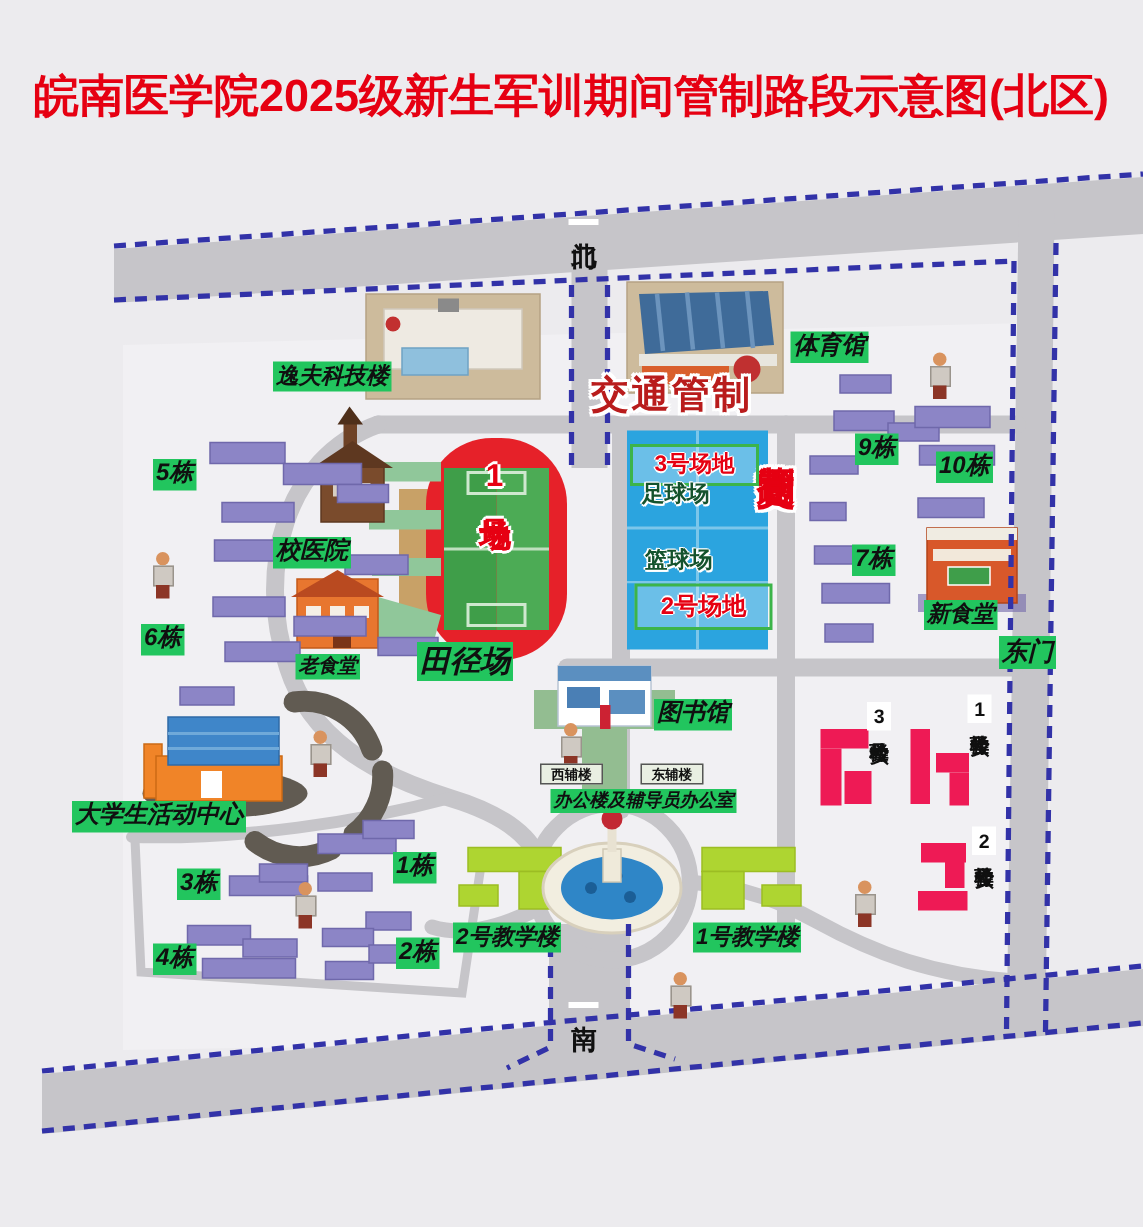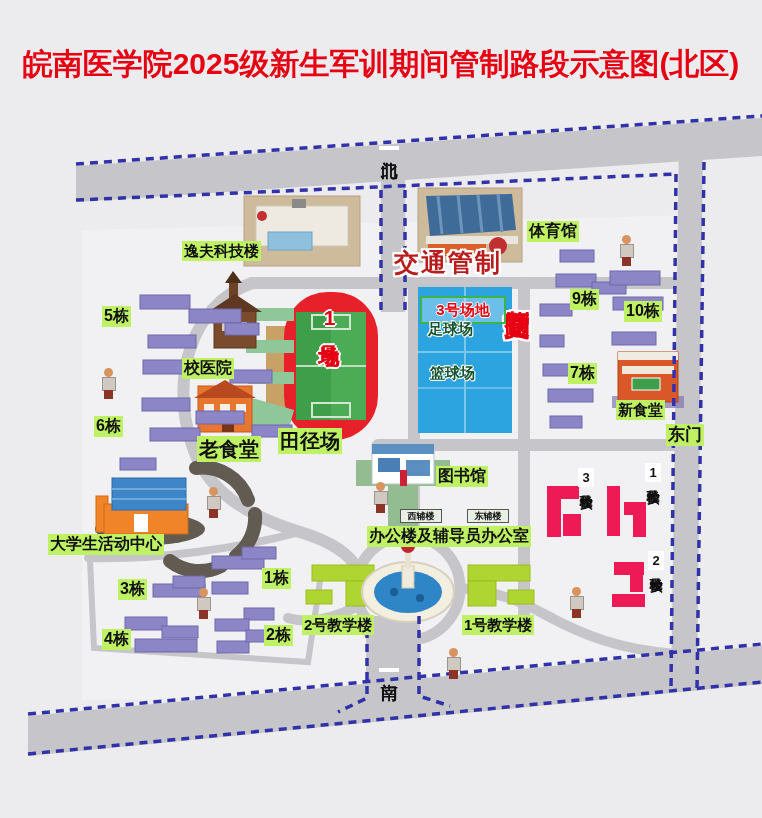--- a/index.html
+++ b/index.html
@@ -4,40 +4,40 @@
 <style>
   html,body{margin:0;padding:0;}
   body{width:762px;height:818px;background:#ecebee;position:relative;overflow:hidden;
        font-family:"Liberation Sans","DejaVu Sans",sans-serif;}
   #stage{position:absolute;left:0;top:0;width:762px;height:716px;}
   #map-svg{position:absolute;left:0;top:0;}
   .title{position:absolute;left:0;top:44px;width:762px;text-align:center;
          font-size:30px;font-weight:900;color:#e60012;letter-spacing:0px;white-space:nowrap;}
   .wmark{position:absolute;left:170px;top:330px;font-size:78px;font-weight:900;
          color:rgba(110,110,125,0.08);transform:rotate(-12deg);white-space:nowrap;pointer-events:none;}
-  .lbl{position:absolute;background:#bef264;color:#101010;font-weight:900;
-       font-size:15px;line-height:1.3;padding:0 2px;white-space:nowrap;}
+  .lbl{position:absolute;background:#22c55e;color:#101010;font-weight:900;
+       font-size:15px;line-height:1.3;padding:0 2px;white-space:nowrap;font-style:italic;}
   .vlbl{position:absolute;background:#ffffff;color:#101010;font-weight:900;
         font-size:14px;padding:2px 1px;writing-mode:vertical-rl;text-orientation:upright;line-height:1.05;}
   .gate{font-size:17px;}
   .on-court{position:absolute;background:none;color:#14532d;font-weight:900;font-size:15px;white-space:nowrap;
         text-shadow:-1px 0 #fff,1px 0 #fff,0 -1px #fff,0 1px #fff,1px 1px #fff,-1px -1px #fff;}
   .red-ctrl{position:absolute;color:#b91c1c;font-weight:900;font-size:25px;letter-spacing:2px;white-space:nowrap;
         text-shadow:-2px 0 #fff,2px 0 #fff,0 -2px #fff,0 2px #fff,2px 2px #fff,-2px -2px #fff,2px -2px #fff,-2px 2px #fff;}
   .red-ctrl-v{position:absolute;color:#e60012;font-weight:900;font-size:26px;writing-mode:vertical-rl;
         text-orientation:upright;line-height:1.1;
         text-shadow:-2px 0 #fff,2px 0 #fff,0 -2px #fff,0 2px #fff,2px 2px #fff,-2px -2px #fff,2px -2px #fff,-2px 2px #fff;}
   .red-v-field{position:absolute;color:#e60012;font-weight:900;font-size:21px;writing-mode:vertical-rl;
         text-orientation:upright;line-height:1.1;
         text-shadow:-2px 0 #fff,2px 0 #fff,0 -2px #fff,0 2px #fff,1px 1px #fff,-1px -1px #fff;}
   .zone-box{position:absolute;border:2px solid #3cb44a;background:rgba(255,255,255,0.30);
         color:#e60012;font-weight:900;text-align:center;
         text-shadow:-1px 0 #fff,1px 0 #fff,0 -1px #fff,0 1px #fff;}
   .annex{position:absolute;background:#e9efe2;border:1px solid #555;color:#101010;
-        font-weight:bold;font-size:9px;line-height:12px;text-align:center;white-space:nowrap;margin-left:40px;}
+        font-weight:bold;font-size:9px;line-height:12px;text-align:center;white-space:nowrap;}
   .person{position:absolute;width:16px;height:31px;}
   .p-head{position:absolute;left:4px;top:0;width:9px;height:9px;border-radius:50%;background:#d9935e;}
   .p-torso{position:absolute;left:2px;top:9px;width:12px;height:12px;background:#cfc9c2;border:1px solid #9a948c;}
   .p-legs{position:absolute;left:4px;top:22px;width:9px;height:9px;background:#8c3526;}
 </style>
 </head>
 <body>
 
 <div id="stage">
 
@@ -287,32 +287,33 @@
 
   <div class="vlbl gate" style="left:379px;top:146px">北门</div>
   <div class="lbl gate" style="left:666px;top:424px">东门</div>
   <div class="vlbl gate" style="left:379px;top:668px">南门</div>
 
   <div class="red-ctrl" style="left:394px;top:246px">交通管制</div>
   <div class="red-ctrl-v" style="left:503px;top:290px">交通管制</div>
 
   <div class="red-v-field" style="left:318px;top:306px">1号场地</div>
   <div class="zone-box" style="left:420px;top:296px;width:82px;height:24px;font-size:15px;line-height:24px">3号场地</div>
+  <div class="zone-box" style="left:423px;top:389px;width:88px;height:27px;font-size:16px;line-height:27px">2号场地</div>
   <div class="on-court" style="left:428px;top:320px">足球场</div>
   <div class="on-court" style="left:430px;top:364px">篮球场</div>
   <div class="lbl" style="left:278px;top:428px;font-size:20px">田径场</div>
 
   <div class="lbl" style="left:182px;top:241px">逸夫科技楼</div>
   <div class="lbl" style="left:527px;top:221px;font-size:16px">体育馆</div>
   <div class="lbl" style="left:182px;top:358px;font-size:16px">校医院</div>
-  <div class="lbl" style="left:197px;top:436px;font-size:20px">老食堂</div>
+  <div class="lbl" style="left:197px;top:436px;font-size:13px">老食堂</div>
   <div class="lbl" style="left:616px;top:400px">新食堂</div>
   <div class="lbl" style="left:436px;top:466px;font-size:16px">图书馆</div>
   <div class="lbl" style="left:48px;top:534px;font-size:16px">大学生活动中心</div>
-  <div class="lbl" style="left:367px;top:526px;font-size:16px">办公楼及辅导员办公室</div>
+  <div class="lbl" style="left:367px;top:526px;font-size:12px">办公楼及辅导员办公室</div>
   <div class="annex" style="left:360px;top:509px;width:40px">西辅楼</div>
   <div class="annex" style="left:427px;top:509px;width:40px">东辅楼</div>
   <div class="lbl" style="left:302px;top:615px">2号教学楼</div>
   <div class="lbl" style="left:462px;top:615px">1号教学楼</div>
   <div class="vlbl" style="left:578px;top:468px;font-size:13px">3号实验楼</div>
   <div class="vlbl" style="left:645px;top:463px;font-size:13px">1号实验楼</div>
   <div class="vlbl" style="left:648px;top:551px;font-size:13px">2号实验楼</div>
 
   <div class="lbl" style="left:102px;top:306px;font-size:16px">5栋</div>
   <div class="lbl" style="left:94px;top:416px;font-size:16px">6栋</div>

